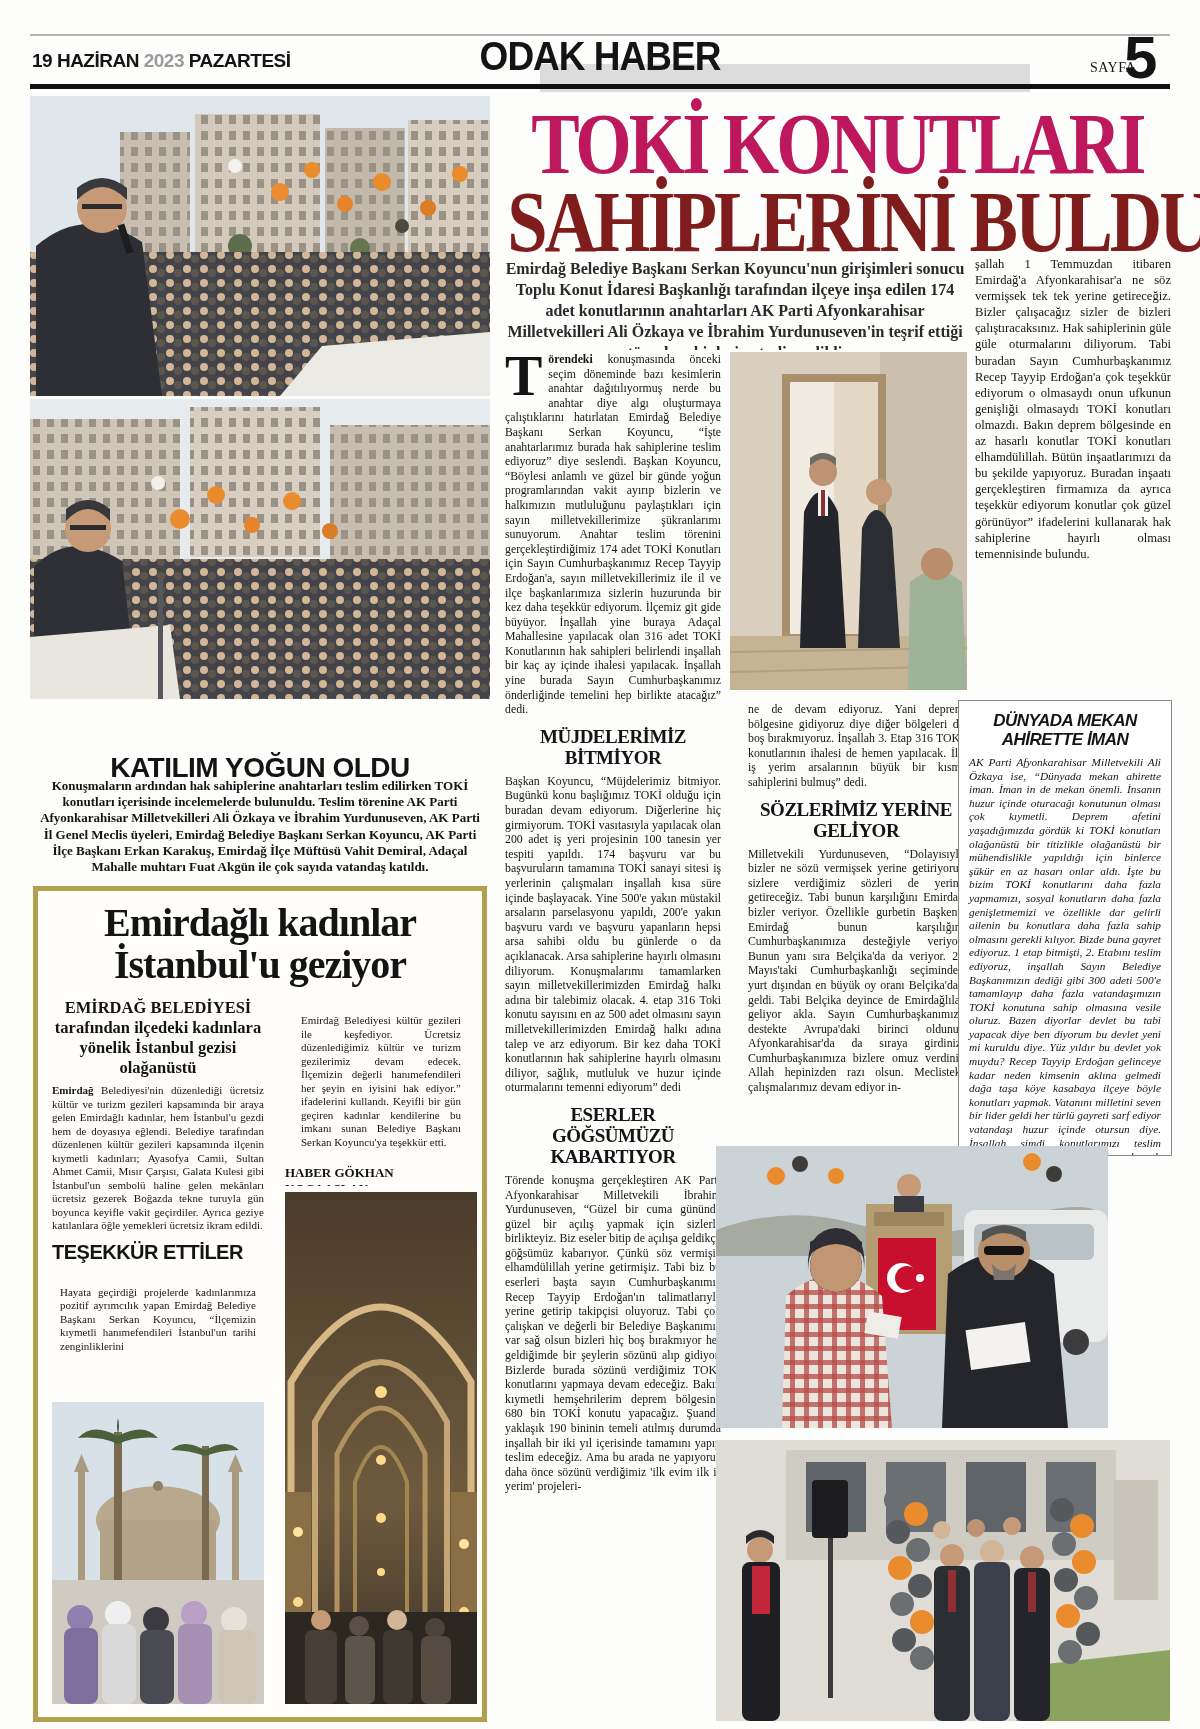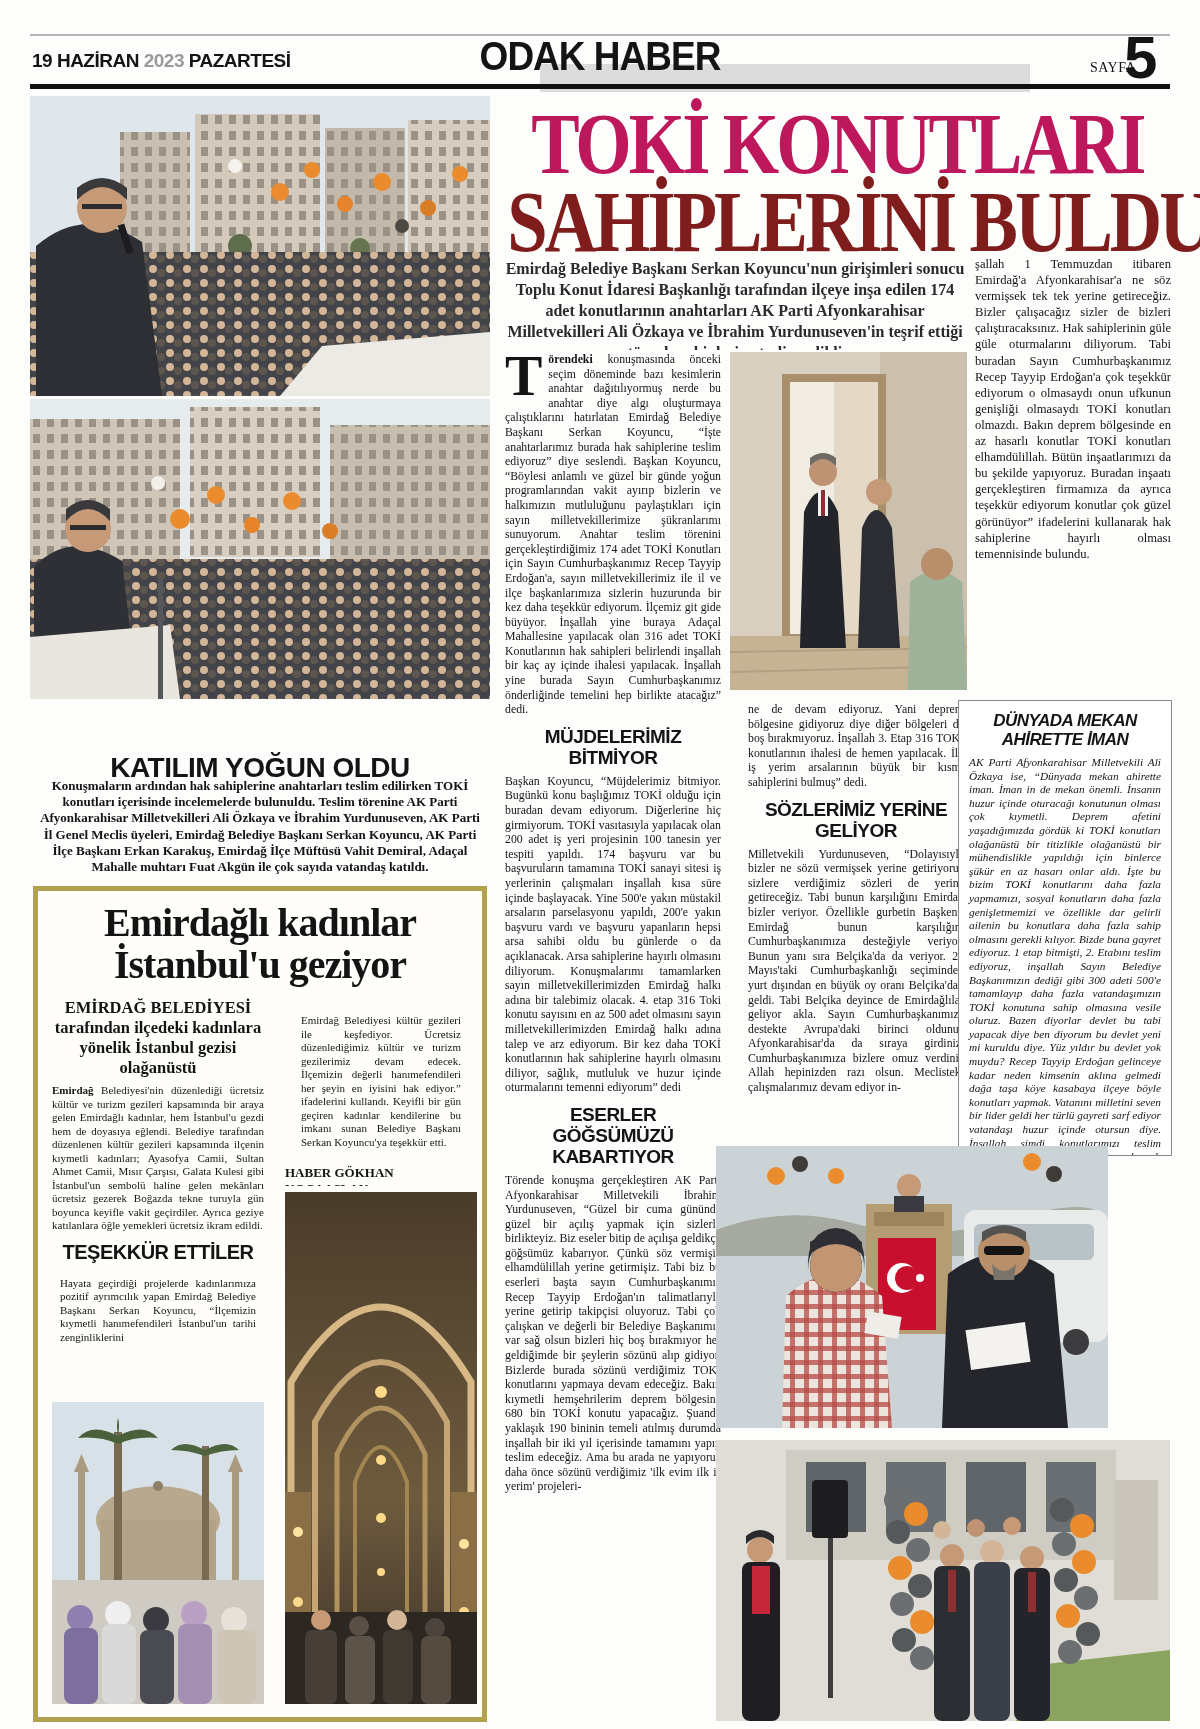--- a/index.html
+++ b/index.html
@@ -18,33 +18,33 @@
   .sayfa{font-size:14px;font-weight:normal;letter-spacing:0.5px;}
   .pagenum{font-size:60px;font-weight:bold;line-height:1;}
   
   .bighead{font-weight:bold;font-size:74px;line-height:1;letter-spacing:-3px;white-space:nowrap;}
   .bighead span{display:inline-block;transform:scale(0.98,1.18);transform-origin:center top;}
   .gold{color:#be185d;}
   .lede{font-size:16px;line-height:21px;font-weight:bold;color:#2a2a2a;}
   
   .body{font-size:11.8px;line-height:14.6px;}
   .body p{margin:0 0 3px 0;}
-  .subhead{font-family:Liberation Sans, sans-serif;font-weight:bold;
+  .subhead{font-family:Liberation Serif, serif;font-weight:bold;
            font-size:19px;line-height:21px;text-align:center;letter-spacing:-0.5px;margin:9px 5px 6px;}
   .dropcap{float:left;font-weight:bold;font-size:56px;line-height:44px;padding:2px 6px 0 0;}
   
   .cap-title{font-size:28px;font-weight:bold;letter-spacing:-0.5px;}
   .cap-text{font-size:13px;line-height:16.2px;font-weight:bold;}
   
   .goldbox{border:5px solid #b2a24f;background:#fffefb;}
   .s2head{font-size:40px;line-height:42px;font-weight:bold;letter-spacing:-1px;}
   .s2lead{font-size:16.5px;line-height:20px;font-weight:bold;}
   .s2body{font-size:11px;line-height:13.5px;}
   .s2sub{font-family:"Liberation Sans","DejaVu Sans",sans-serif;font-weight:bold;font-size:20px;
-         line-height:22px;text-align:center;letter-spacing:-0.5px;margin:8px 0 14px;}
+         line-height:22px;letter-spacing:-0.5px;margin:8px 0 23px;}
   .byline{font-size:13px;font-weight:bold;}
   
   .sidebox{border:1.5px solid #8a8a8a;background:#fff;padding:10px 10px 20px;font-style:italic;}
   .sidebox .ttl{font-family:"Liberation Sans","DejaVu Sans",sans-serif;font-weight:bold;
                 font-size:17px;line-height:19px;text-align:center;letter-spacing:-0.5px;margin-bottom:7px;}
   .sidebox .bd{font-size:11.3px;line-height:13.6px;text-align:justify;}
   .rule{background:#111;}
   .photo{background:#dcdcdc;}
   .photo svg{display:block;width:100%;height:100%;}
 </style>

